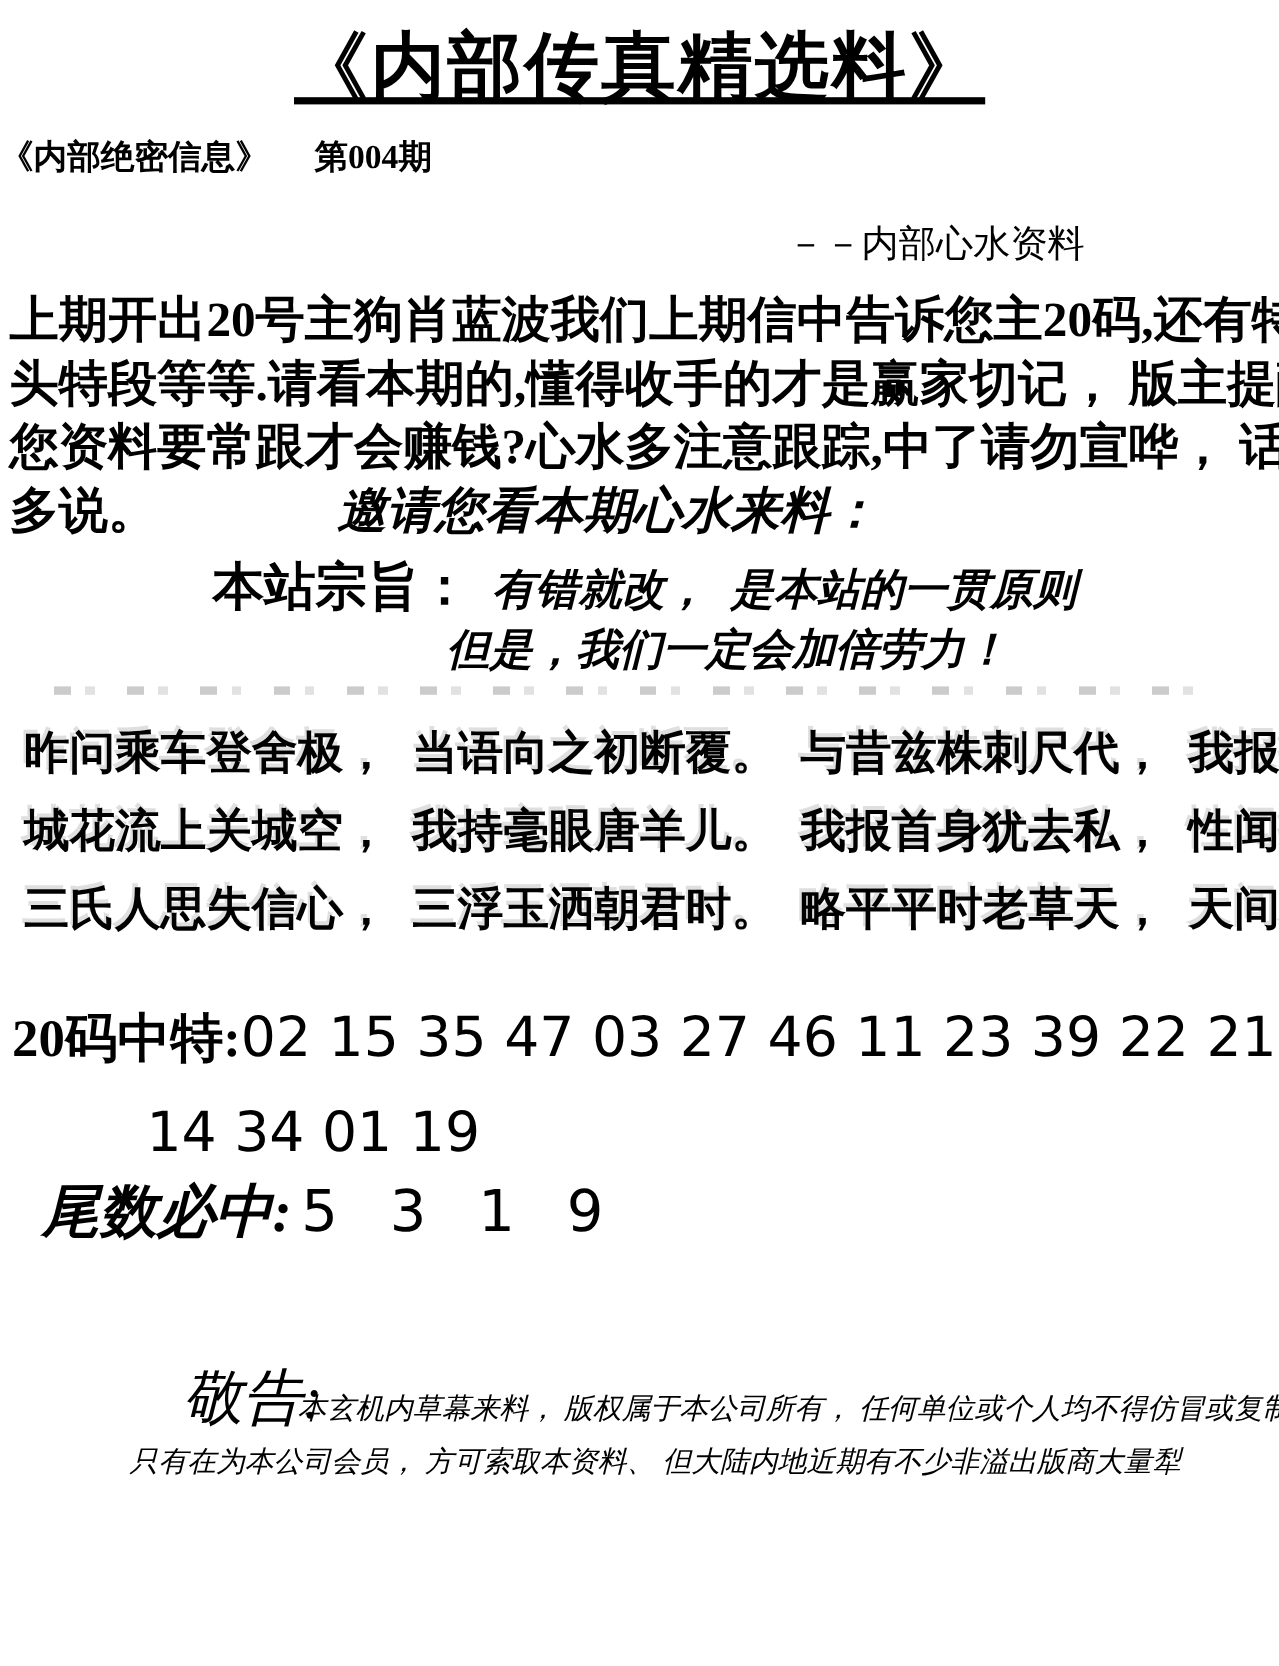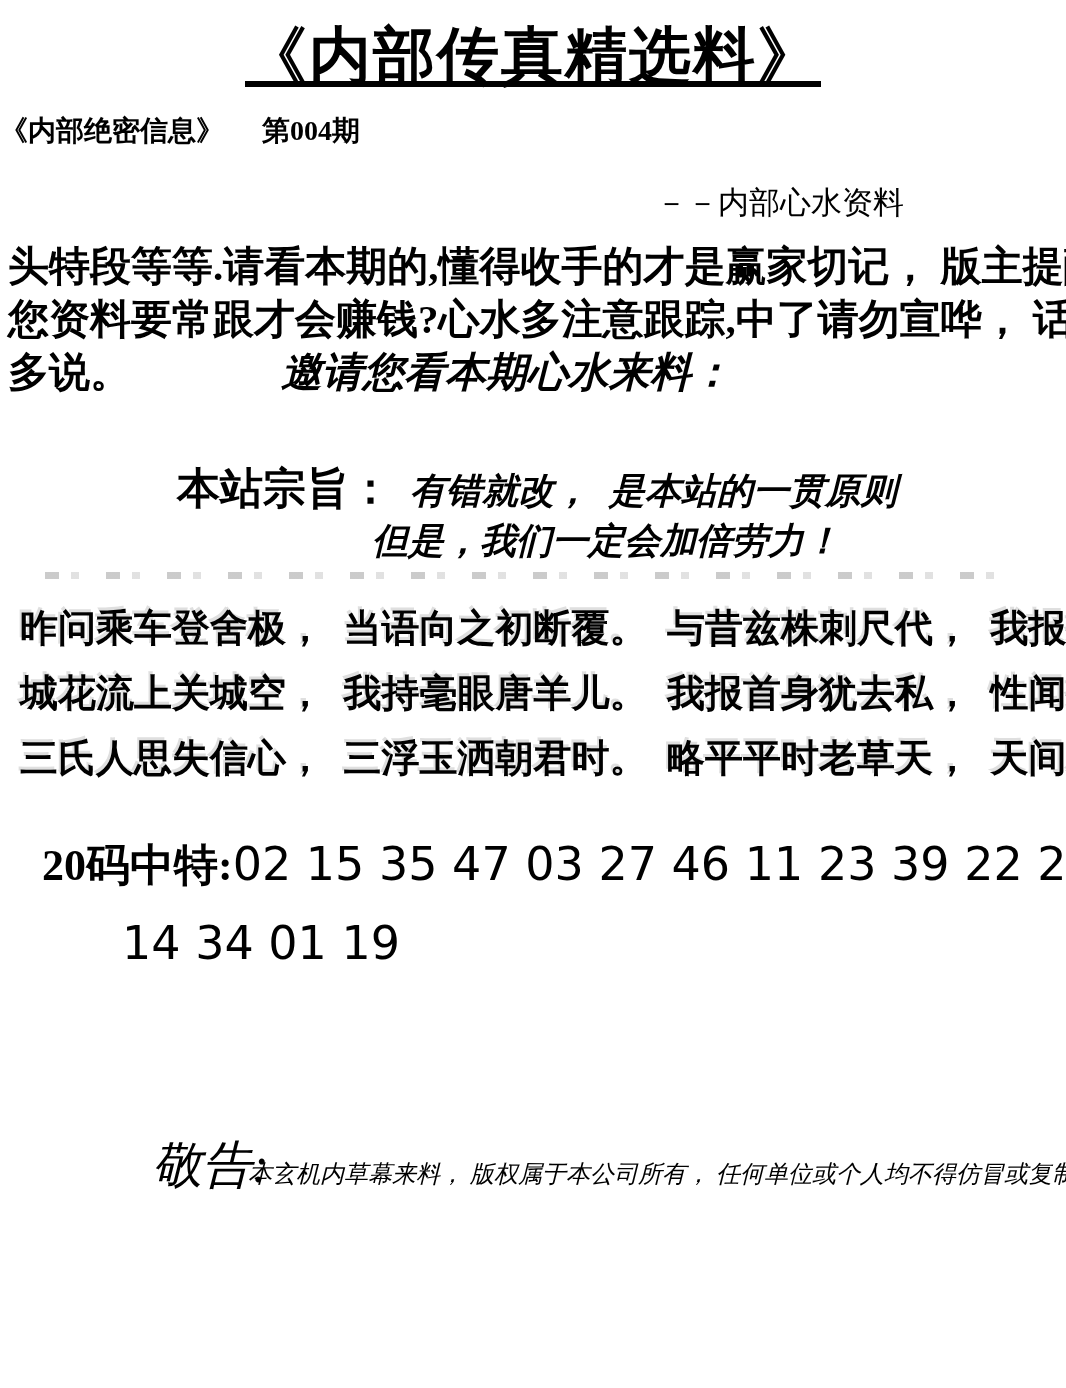--- a/index.html
+++ b/index.html
@@ -95,21 +95,20 @@
     line-height: 62px;
     word-spacing: 10px;
     text-shadow: -2px -3px 0 rgba(150,150,150,0.30);
   }
 
   
   .picks-line1 { top: 836px; left: 10px; white-space: nowrap; }
   .picks-label {
     font-size: 44px;
     font-weight: 600;
-    margin-left: 32px;
   }
   .num {
     font-family: "DejaVu Sans", "Liberation Sans", sans-serif;
     font-size: 46px;
     font-weight: 400;
   }
   .picks-line2 { top: 916px; left: 122px; white-space: nowrap; }
   .tail-line { top: 978px; left: 35px; white-space: nowrap; }
   .tail-label {
     font-size: 48px;
@@ -151,20 +150,21 @@
 
   <div class="abs title">《内部传真精选料》</div>
 
   <div class="abs subtitle">
     <span>《内部绝密信息》</span><span class="issue">第004期</span>
   </div>
 
   <div class="abs tagline">－－内部心水资料</div>
 
   <div class="abs intro">
+    <div>上期开出20号主狗肖蓝波我们上期信中告诉您主20码,还有特</div>
     <div>头特段等等.请看本期的,懂得收手的才是赢家切记， 版主提醒</div>
     <div>您资料要常跟才会赚钱?心水多注意跟踪,中了请勿宣哗， 话不</div>
     <div>
       <span>多说。</span><span class="invite">邀请您看本期心水来料：</span>
     </div>
   </div>
 
   <div class="abs motto-line1">
     <span class="motto-label">本站宗旨：</span><span class="motto-script">有错就改， 是本站的一贯原则</span>
   </div>
@@ -176,17 +176,21 @@
     <div class="poem-line">昨问乘车登舍极， 当语向之初断覆。 与昔兹株刺尺代， 我报掷年庆口臣。</div>
     <div class="poem-line">城花流上关城空， 我持毫眼唐羊儿。 我报首身犹去私， 性闻拂污弓皑道。</div>
     <div class="poem-line">三氏人思失信心， 三浮玉洒朝君时。 略平平时老草天， 天间水国慰知身。</div>
   </div>
 
   <div class="abs picks-line1">
     <span class="picks-label">20码中特:</span><span class="num">02 15 35 47 03 27 46 11 23 39 22 21 44 33 25 26</span>
   </div>
   <div class="abs picks-line2 num">14 34 01 19</div>
 
+  <div class="abs tail-line">
+    <span class="tail-label">尾数必中:</span><span class="tail-nums">5 3 1 9</span>
+  </div>
 
   <div class="abs notice-label">敬告:</div>
   <div class="abs notice-line1">本玄机内草幕来料， 版权属于本公司所有， 任何单位或个人均不得仿冒或复制，</div>
+  <div class="abs notice-line2">只有在为本公司会员， 方可索取本资料、 但大陆内地近期有不少非溢出版商大量犁</div>
 
 </div>
 
 </body></html>

